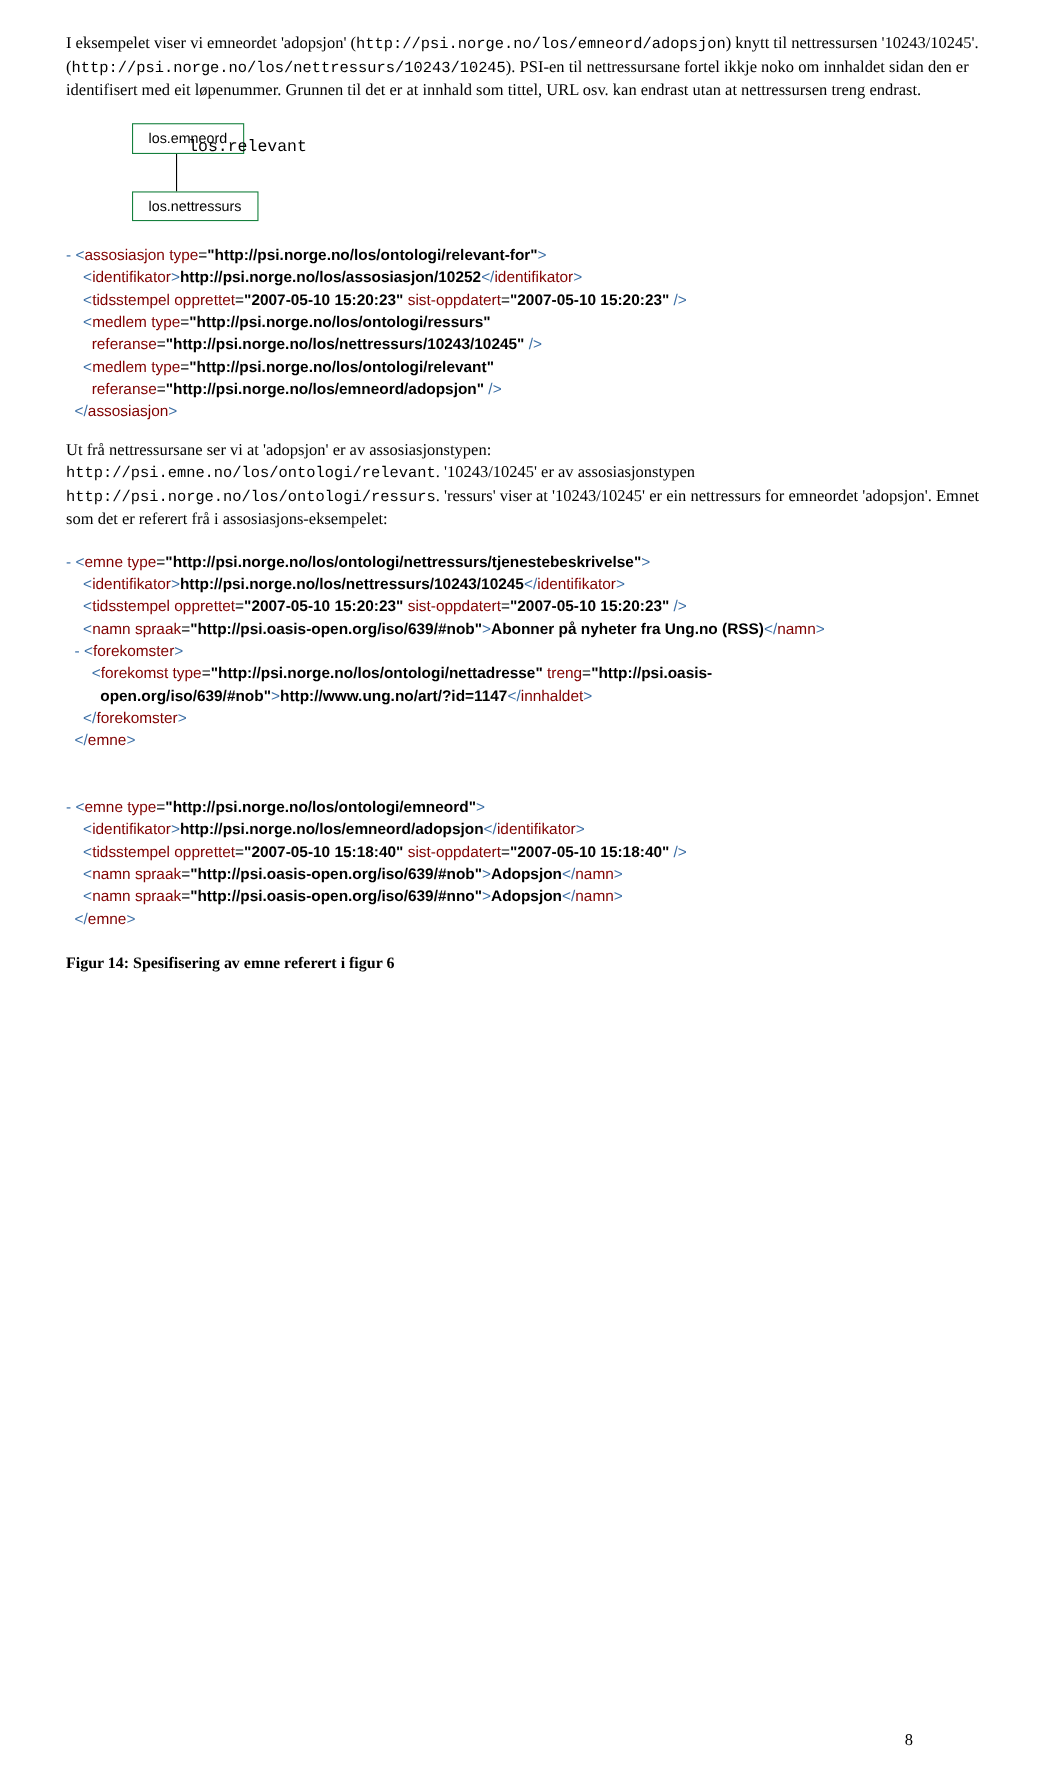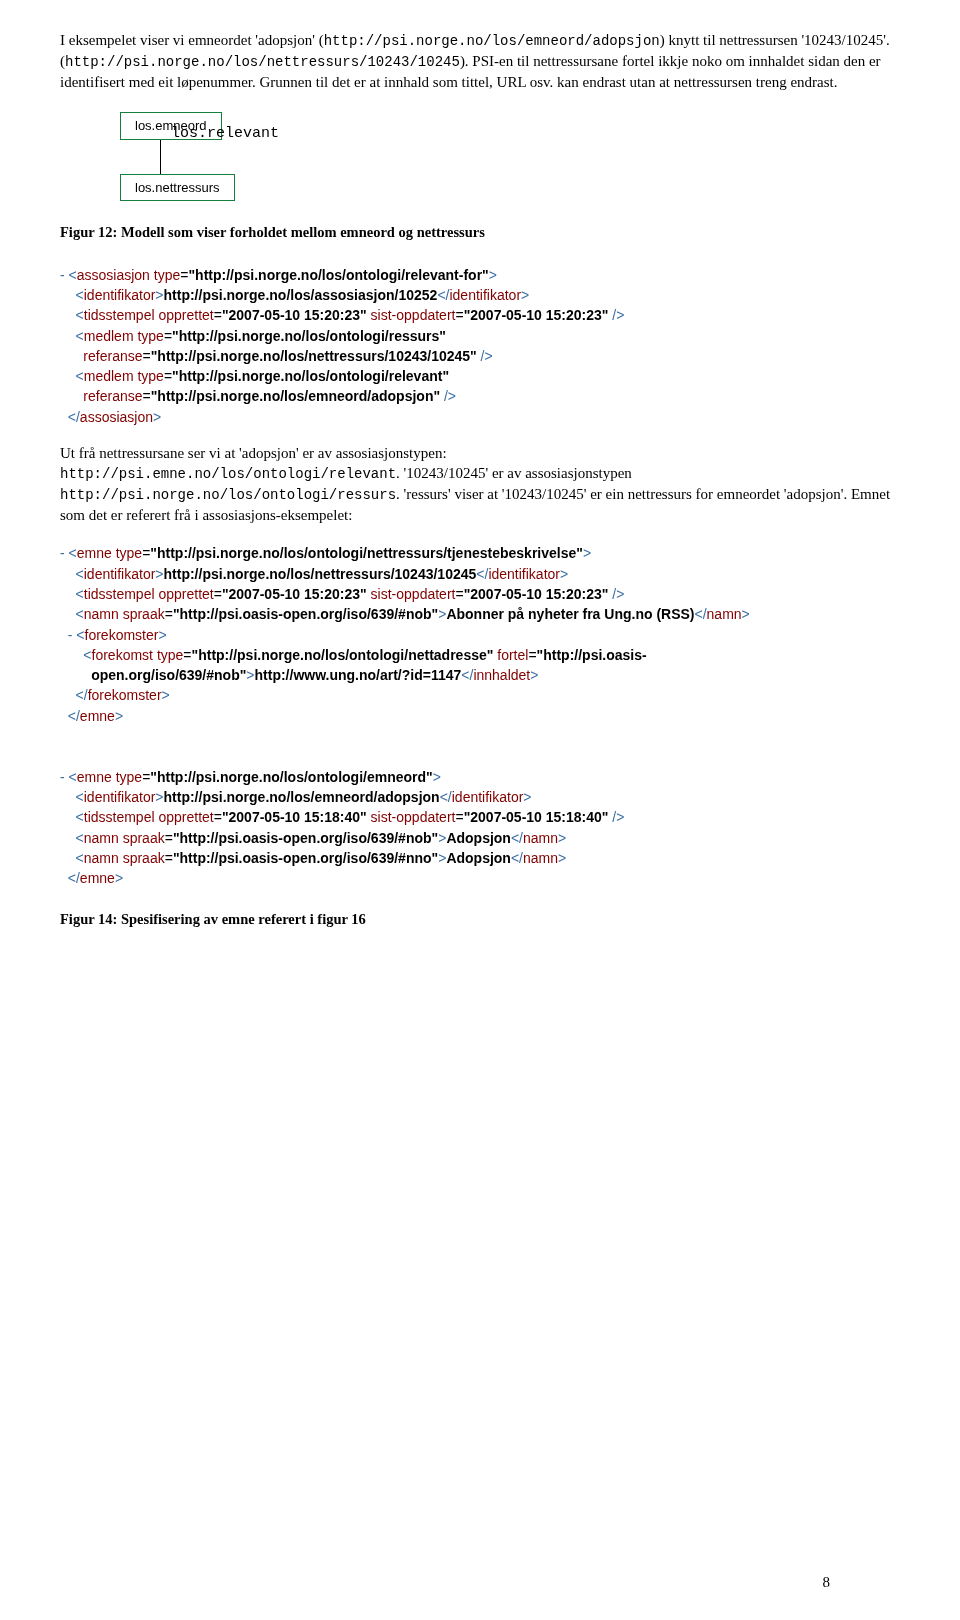--- a/index.html
+++ b/index.html
@@ -67,21 +67,20 @@
   <div class="diagram-box">los.emneord</div>
   <div class="diagram-link-wrap">
     <div class="diagram-row">
       <div class="diagram-vline"></div>
       <span class="diagram-label">los.relevant</span>
     </div>
   </div>
   <div class="diagram-box">los.nettressurs</div>
 </div>
 
-<div class="figure-caption">Figur 12: Modell som viser forholdet mellom emneord og nettressurs</div>
 
 <div class="xml-block"><span class="minus">- </span><span class="ang">&lt;</span><span class="t">assosiasjon type</span><span class="eq">=</span><span class="a">"http://psi.norge.no/los/ontologi/relevant-for"</span><span class="ang">&gt;</span>
     <span class="ang">&lt;</span><span class="t">identifikator</span><span class="ang">&gt;</span><span class="a">http://psi.norge.no/los/assosiasjon/10252</span><span class="ang">&lt;/</span><span class="t">identifikator</span><span class="ang">&gt;</span>
     <span class="ang">&lt;</span><span class="t">tidsstempel opprettet</span><span class="eq">=</span><span class="a">"2007-05-10 15:20:23"</span><span class="t"> sist-oppdatert</span><span class="eq">=</span><span class="a">"2007-05-10 15:20:23"</span><span class="ang"> /&gt;</span>
     <span class="ang">&lt;</span><span class="t">medlem type</span><span class="eq">=</span><span class="a">"http://psi.norge.no/los/ontologi/ressurs"</span>
       <span class="t">referanse</span><span class="eq">=</span><span class="a">"http://psi.norge.no/los/nettressurs/10243/10245"</span><span class="ang"> /&gt;</span>
     <span class="ang">&lt;</span><span class="t">medlem type</span><span class="eq">=</span><span class="a">"http://psi.norge.no/los/ontologi/relevant"</span>
       <span class="t">referanse</span><span class="eq">=</span><span class="a">"http://psi.norge.no/los/emneord/adopsjon"</span><span class="ang"> /&gt;</span>
   <span class="ang">&lt;/</span><span class="t">assosiasjon</span><span class="ang">&gt;</span></div>
 
@@ -90,30 +89,30 @@
   <span>Ut frå nettressursane ser vi at 'adopsjon' er av assosiasjonstypen:</span><br>
   <span class="mono">http://psi.emne.no/los/ontologi/relevant</span><span>. '10243/10245' er av assosiasjonstypen</span><br>
   <span class="mono">http://psi.norge.no/los/ontologi/ressurs</span><span>. 'ressurs' viser at '10243/10245' er ein nettressurs for emneordet 'adopsjon'. Emnet som det er referert frå i assosiasjons-eksempelet:</span>
 </p>
 
 <div class="xml-block"><span class="minus">- </span><span class="ang">&lt;</span><span class="t">emne type</span><span class="eq">=</span><span class="a">"http://psi.norge.no/los/ontologi/nettressurs/tjenestebeskrivelse"</span><span class="ang">&gt;</span>
     <span class="ang">&lt;</span><span class="t">identifikator</span><span class="ang">&gt;</span><span class="a">http://psi.norge.no/los/nettressurs/10243/10245</span><span class="ang">&lt;/</span><span class="t">identifikator</span><span class="ang">&gt;</span>
     <span class="ang">&lt;</span><span class="t">tidsstempel opprettet</span><span class="eq">=</span><span class="a">"2007-05-10 15:20:23"</span><span class="t"> sist-oppdatert</span><span class="eq">=</span><span class="a">"2007-05-10 15:20:23"</span><span class="ang"> /&gt;</span>
     <span class="ang">&lt;</span><span class="t">namn spraak</span><span class="eq">=</span><span class="a">"http://psi.oasis-open.org/iso/639/#nob"</span><span class="ang">&gt;</span><span class="a">Abonner på nyheter fra Ung.no (RSS)</span><span class="ang">&lt;/</span><span class="t">namn</span><span class="ang">&gt;</span>
   <span class="minus">- </span><span class="ang">&lt;</span><span class="t">forekomster</span><span class="ang">&gt;</span>
-      <span class="ang">&lt;</span><span class="t">forekomst type</span><span class="eq">=</span><span class="a">"http://psi.norge.no/los/ontologi/nettadresse"</span><span class="t"> fortel</span><span class="eq">=</span><span class="a">"http://psi.oasis-</span>
+      <span class="ang">&lt;</span><span class="t">forekomst type</span><span class="eq">=</span><span class="a">"http://psi.norge.no/los/ontologi/nettadresse"</span><span class="t"> treng</span><span class="eq">=</span><span class="a">"http://psi.oasis-</span>
         <span class="a">open.org/iso/639/#nob"</span><span class="ang">&gt;</span><span class="a">http://www.ung.no/art/?id=1147</span><span class="ang">&lt;/</span><span class="t">innhaldet</span><span class="ang">&gt;</span>
     <span class="ang">&lt;/</span><span class="t">forekomster</span><span class="ang">&gt;</span>
   <span class="ang">&lt;/</span><span class="t">emne</span><span class="ang">&gt;</span>
 
 
 <span class="minus">- </span><span class="ang">&lt;</span><span class="t">emne type</span><span class="eq">=</span><span class="a">"http://psi.norge.no/los/ontologi/emneord"</span><span class="ang">&gt;</span>
     <span class="ang">&lt;</span><span class="t">identifikator</span><span class="ang">&gt;</span><span class="a">http://psi.norge.no/los/emneord/adopsjon</span><span class="ang">&lt;/</span><span class="t">identifikator</span><span class="ang">&gt;</span>
     <span class="ang">&lt;</span><span class="t">tidsstempel opprettet</span><span class="eq">=</span><span class="a">"2007-05-10 15:18:40"</span><span class="t"> sist-oppdatert</span><span class="eq">=</span><span class="a">"2007-05-10 15:18:40"</span><span class="ang"> /&gt;</span>
     <span class="ang">&lt;</span><span class="t">namn spraak</span><span class="eq">=</span><span class="a">"http://psi.oasis-open.org/iso/639/#nob"</span><span class="ang">&gt;</span><span class="a">Adopsjon</span><span class="ang">&lt;/</span><span class="t">namn</span><span class="ang">&gt;</span>
     <span class="ang">&lt;</span><span class="t">namn spraak</span><span class="eq">=</span><span class="a">"http://psi.oasis-open.org/iso/639/#nno"</span><span class="ang">&gt;</span><span class="a">Adopsjon</span><span class="ang">&lt;/</span><span class="t">namn</span><span class="ang">&gt;</span>
   <span class="ang">&lt;/</span><span class="t">emne</span><span class="ang">&gt;</span></div>
 
-<div class="figure-caption">Figur 14: Spesifisering av emne referert i figur 16</div>
+<div class="figure-caption">Figur 14: Spesifisering av emne referert i figur 6</div>
 
 <div class="page-num">8</div>
 
 </div>
 
 </body></html>

